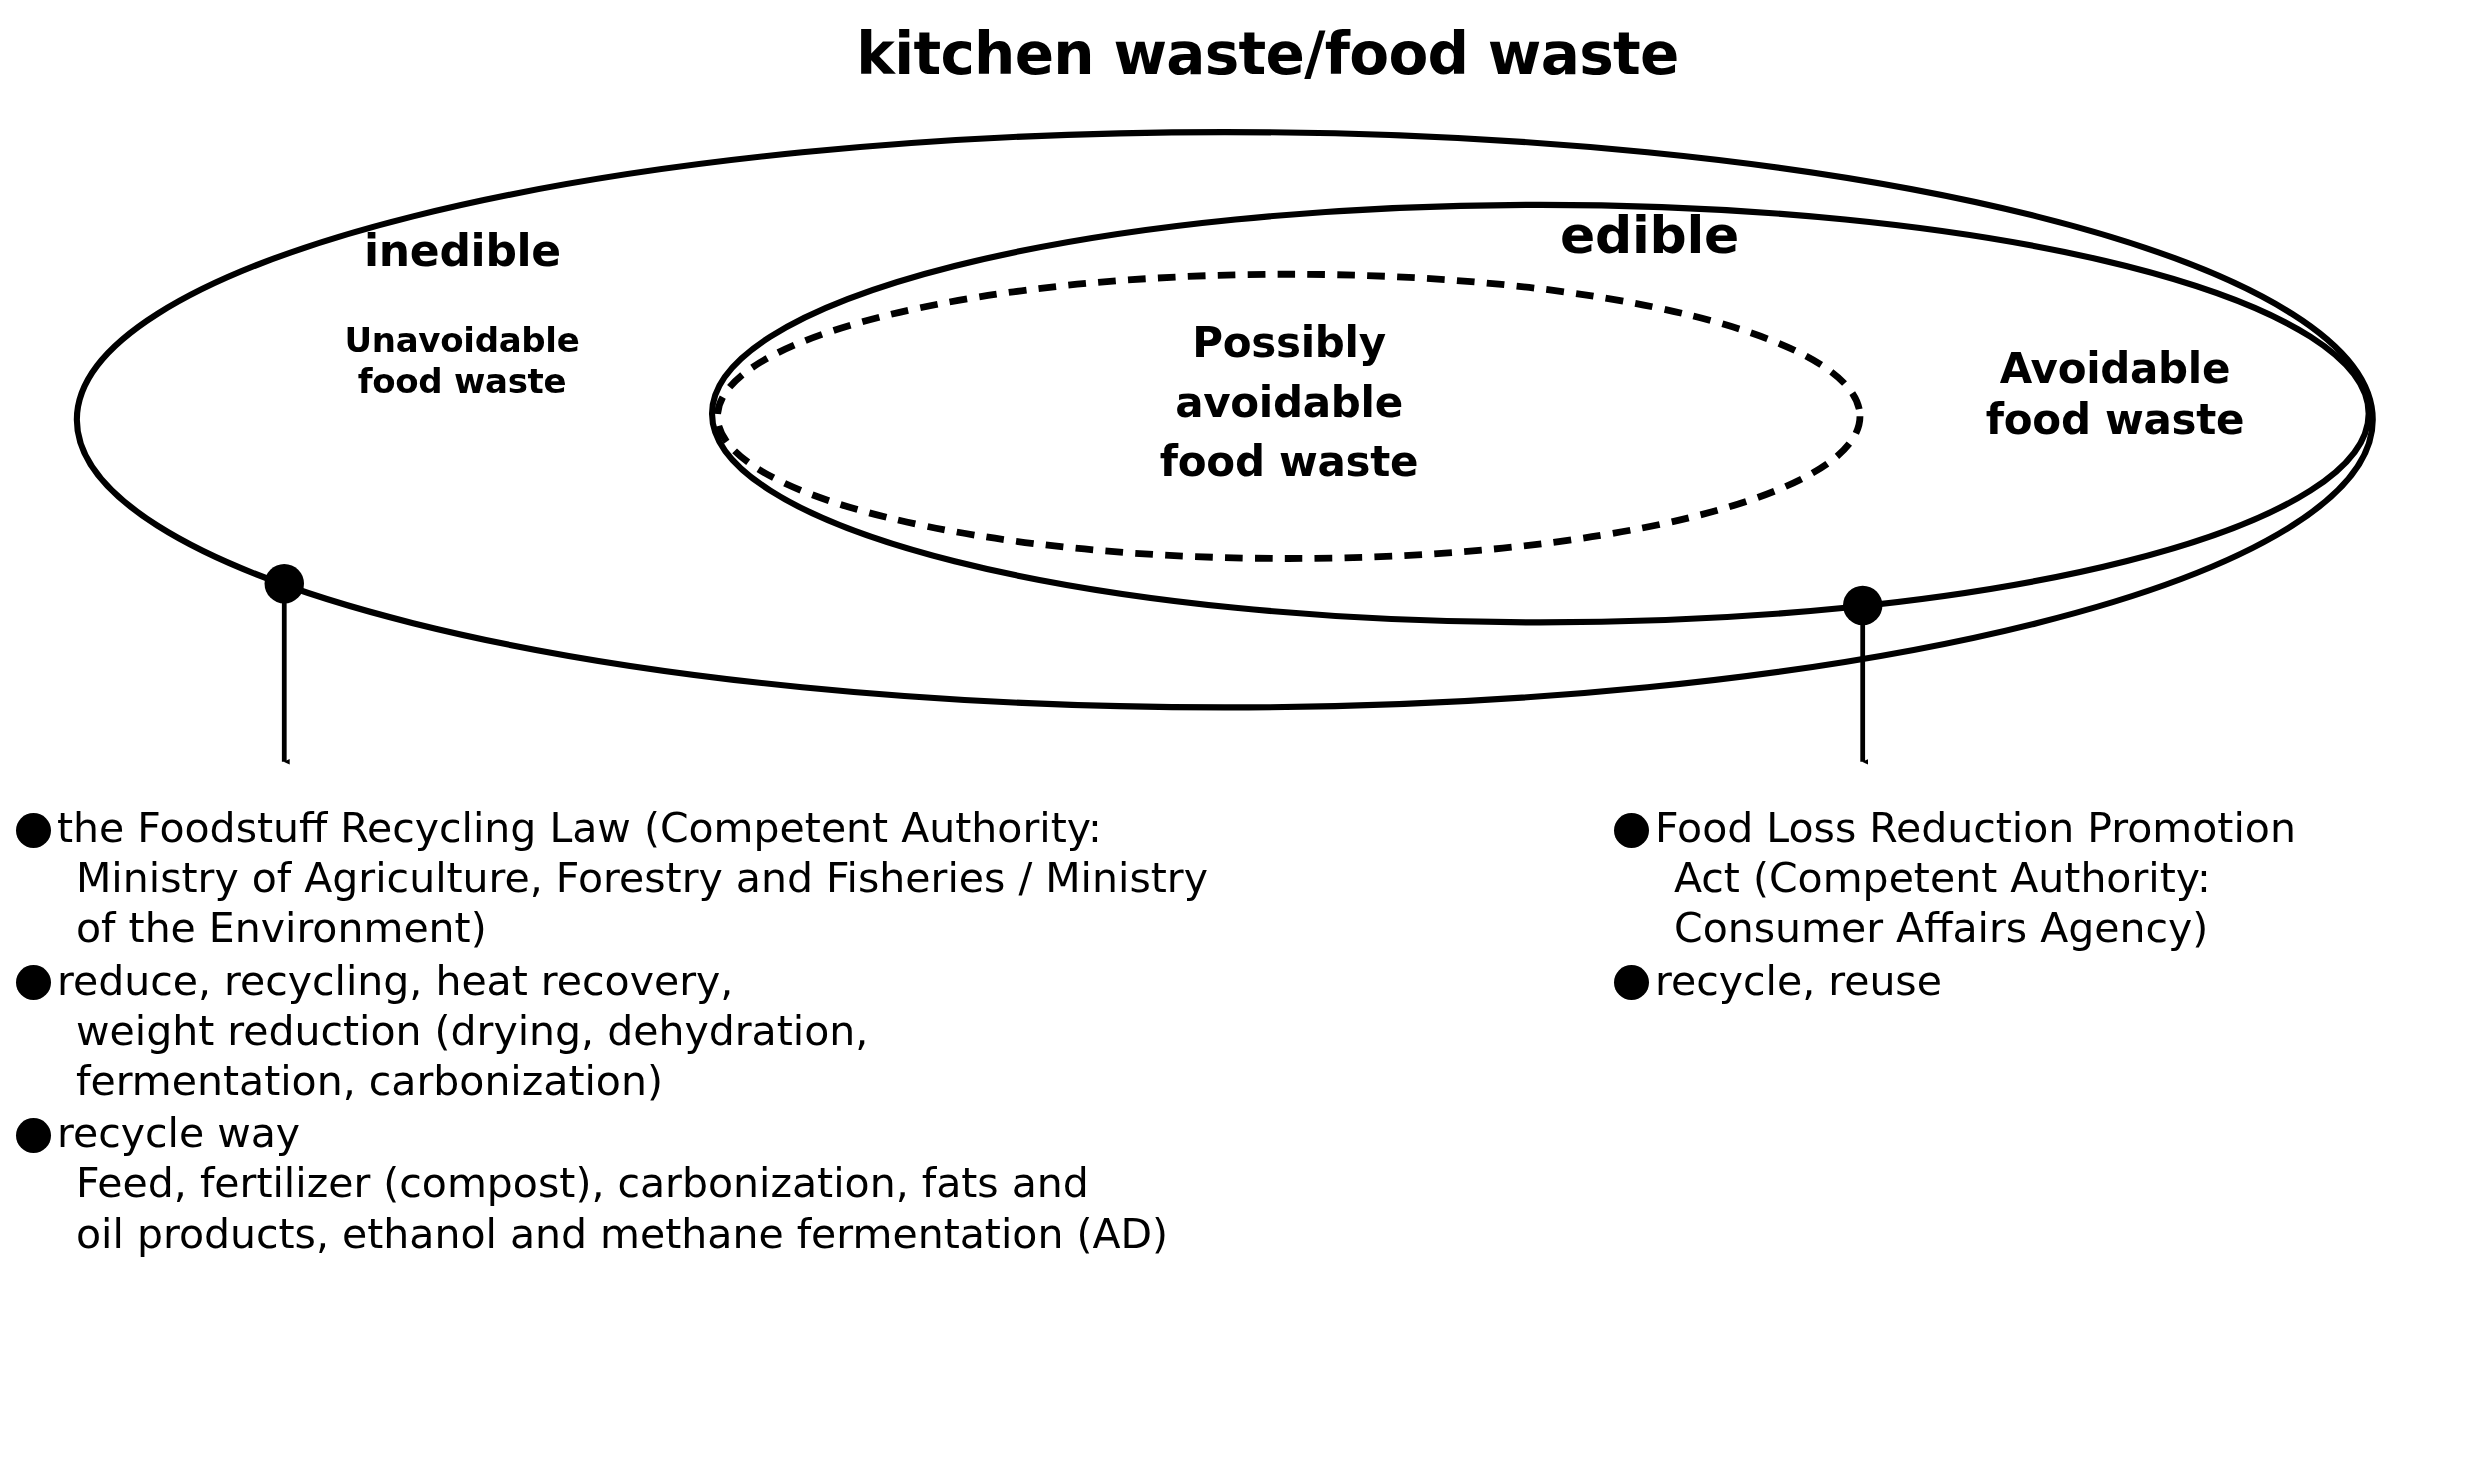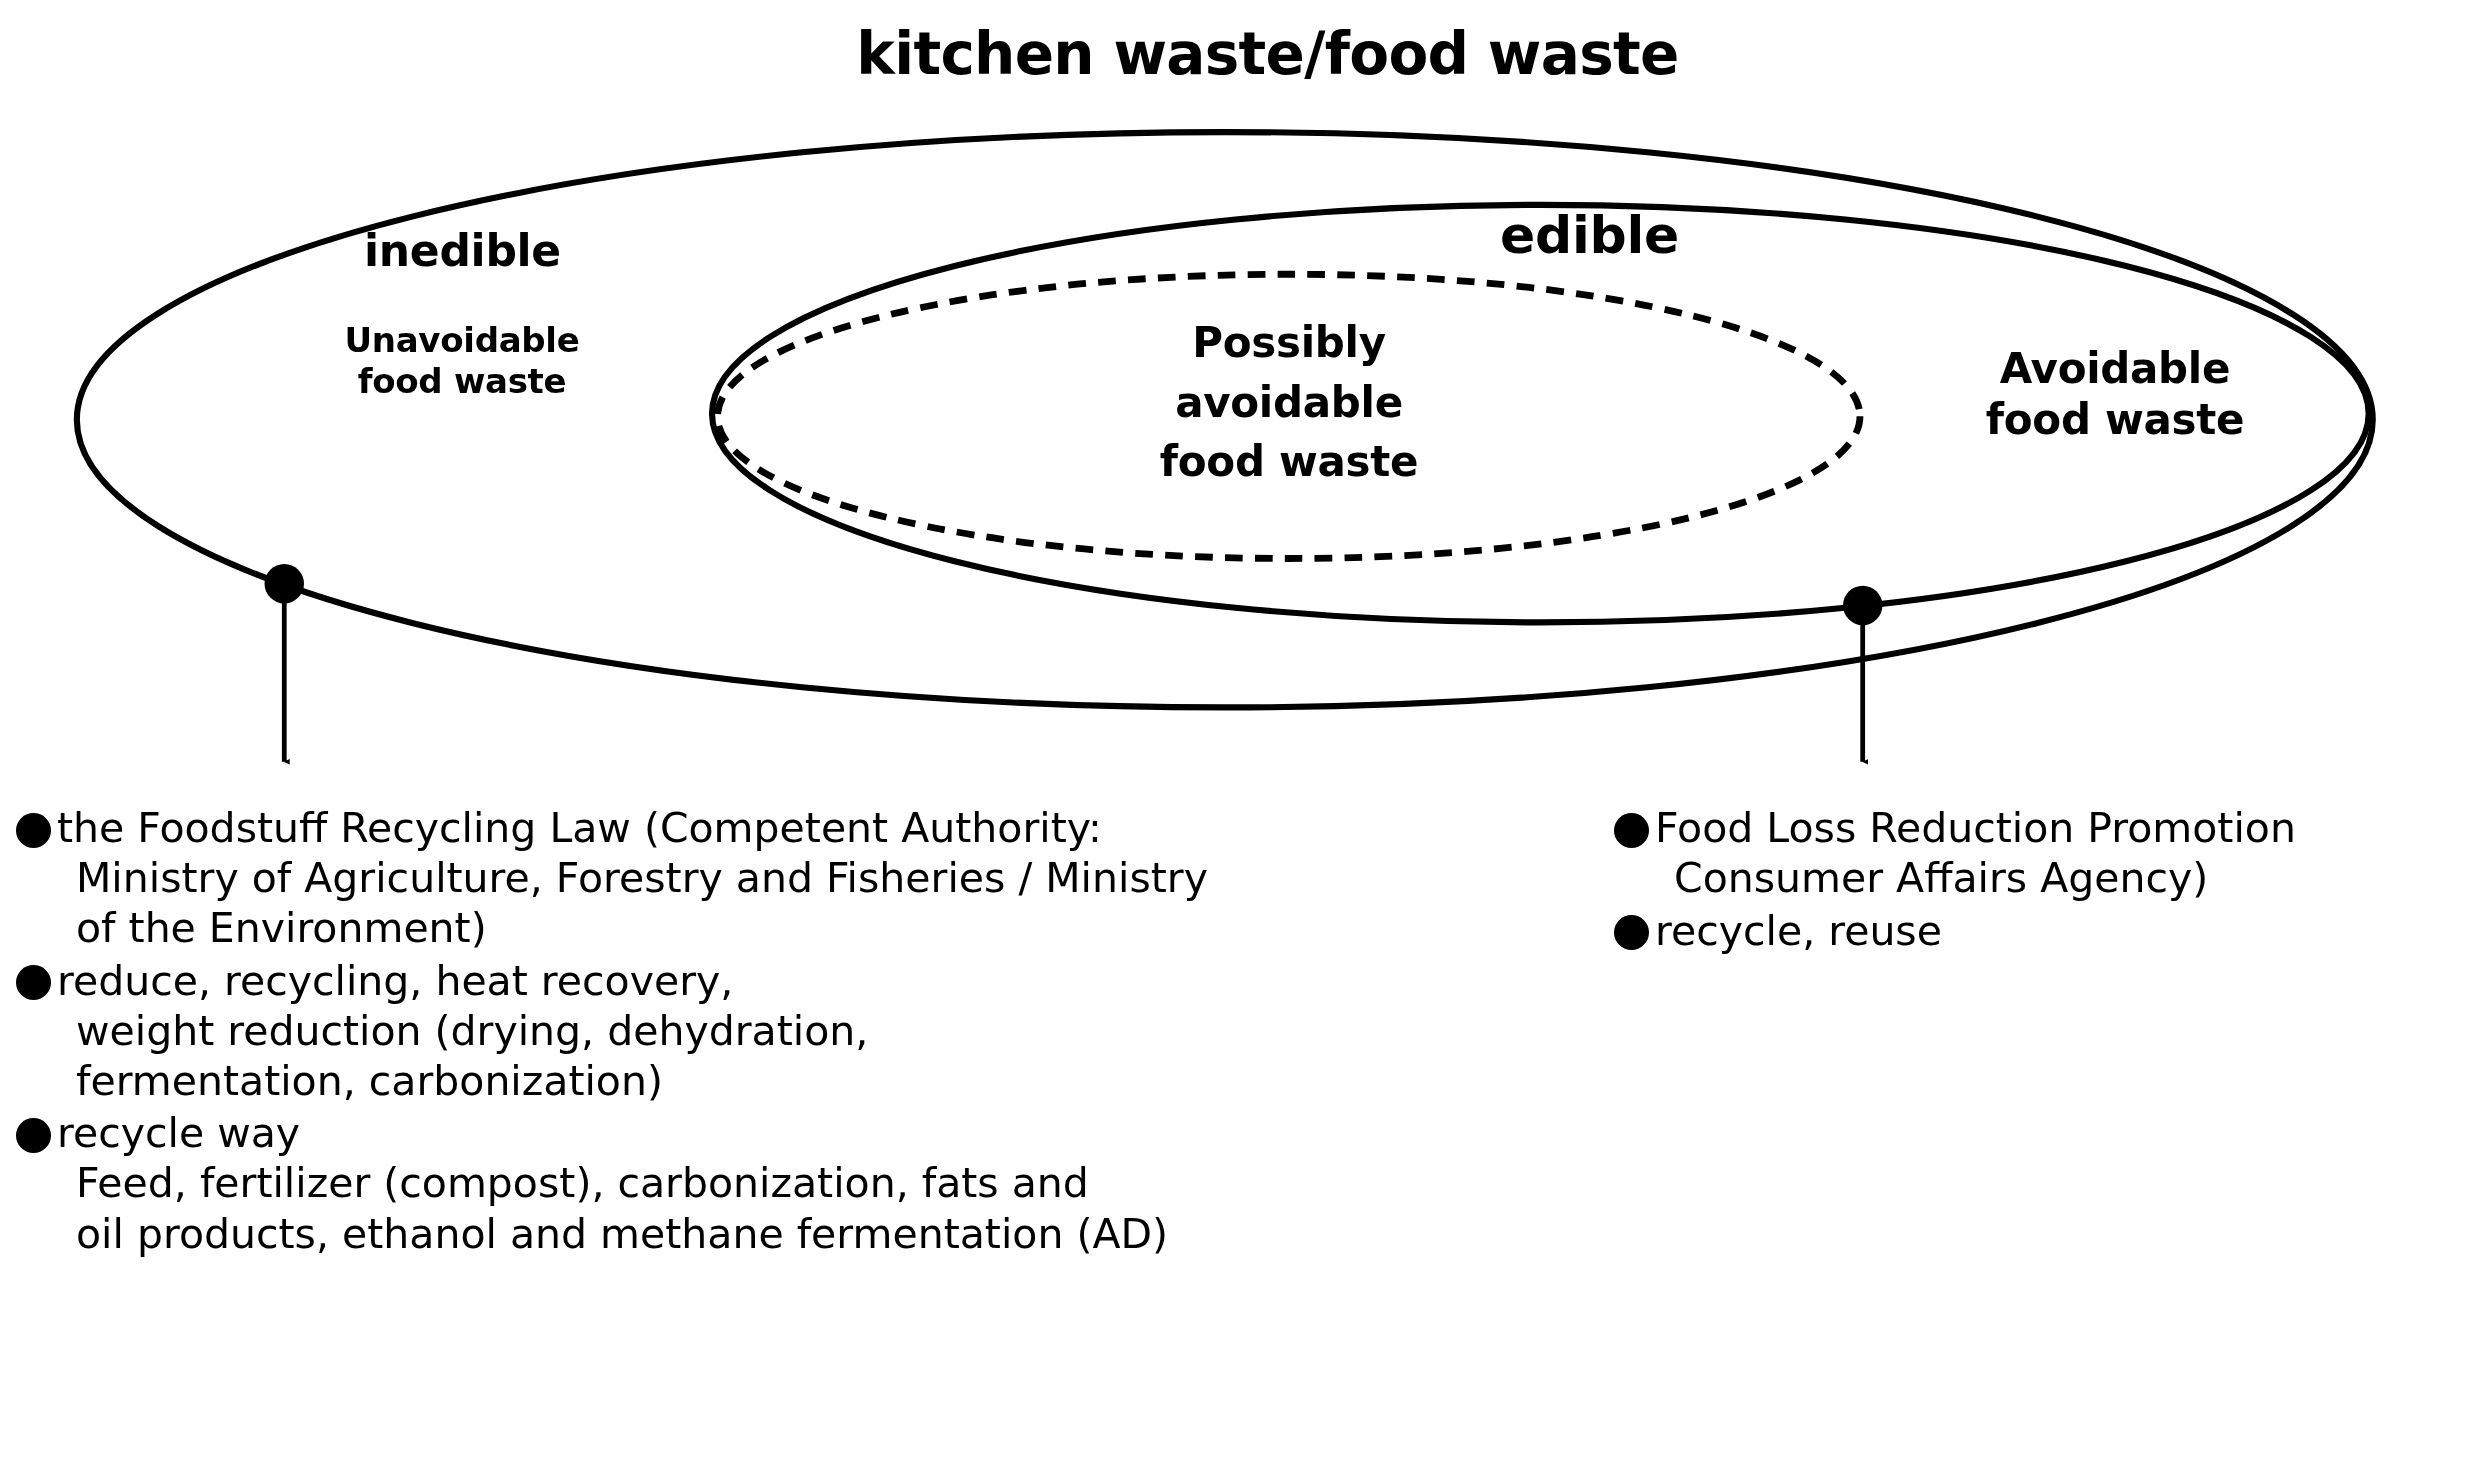--- a/index.html
+++ b/index.html
@@ -54,21 +54,21 @@
   }
 
   #label-unavoidable {
     left: 224px;
     top: 320px;
     width: 476px;
     font-size: 34px;
   }
 
   #label-edible {
-    left: 1372px;
+    left: 1432px;
     top: 204px;
     width: 435px;
     font-size: 52px;
   }
 
   #label-possibly-avoidable {
     left: 1007px;
     top: 313px;
     width: 564px;
     font-size: 42px;
@@ -197,20 +197,21 @@
           <span class="bullet-line">oil products, ethanol and methane fermentation (AD)</span>
         </span>
       </div>
     </div>
 
   <div class="bullet-column" id="column-right">
       <div class="bullet-item">
         <span class="bullet-dot"></span>
         <span class="bullet-lines">
           <span class="bullet-line first">Food Loss Reduction Promotion</span>
+          <span class="bullet-line">Act (Competent Authority:</span>
           <span class="bullet-line">Consumer Affairs Agency)</span>
         </span>
       </div>
       <div class="bullet-item">
         <span class="bullet-dot"></span>
         <span class="bullet-lines">
           <span class="bullet-line first">recycle, reuse</span>
         </span>
       </div>
     </div>

